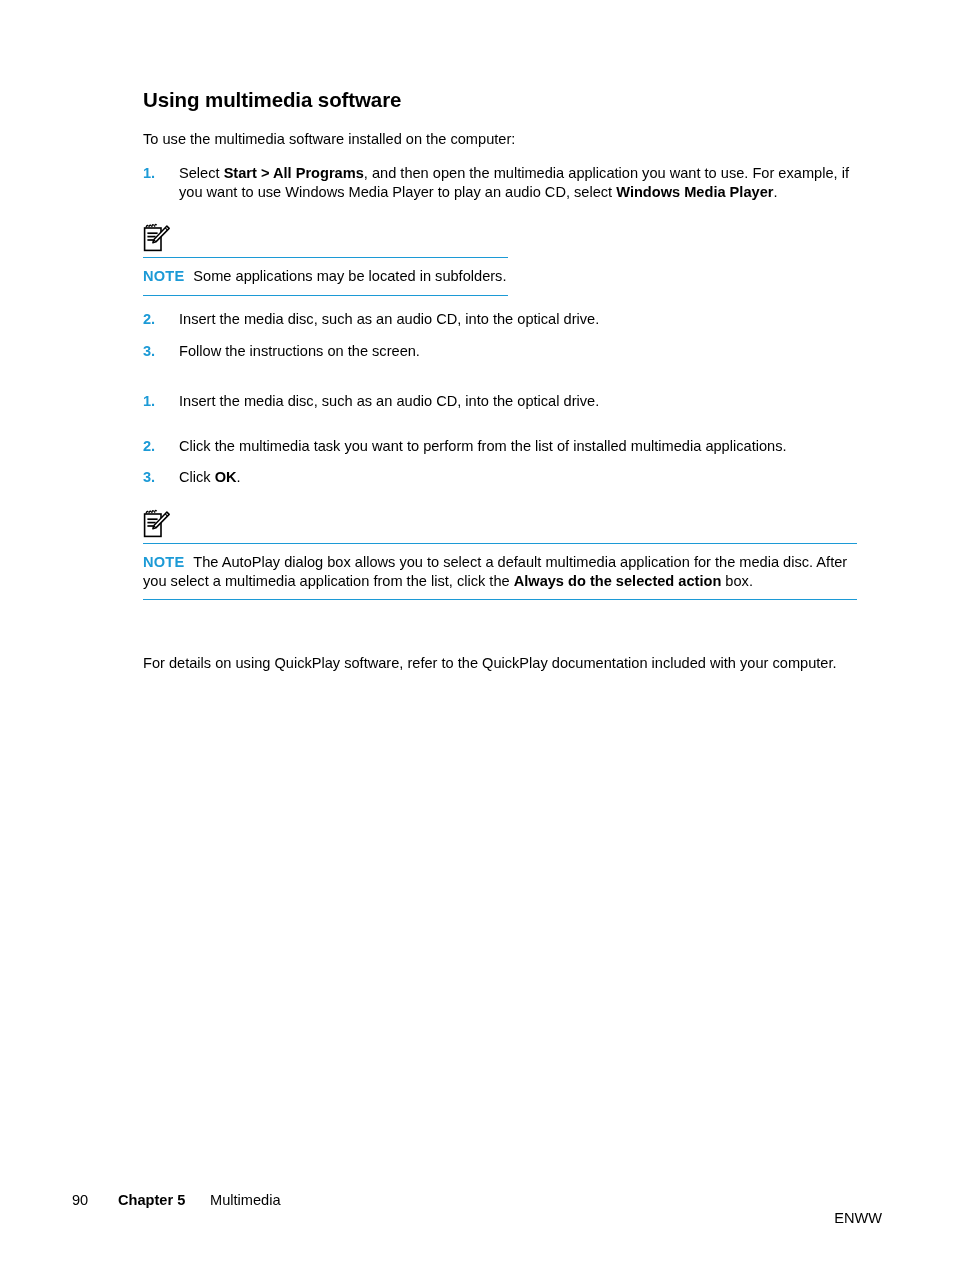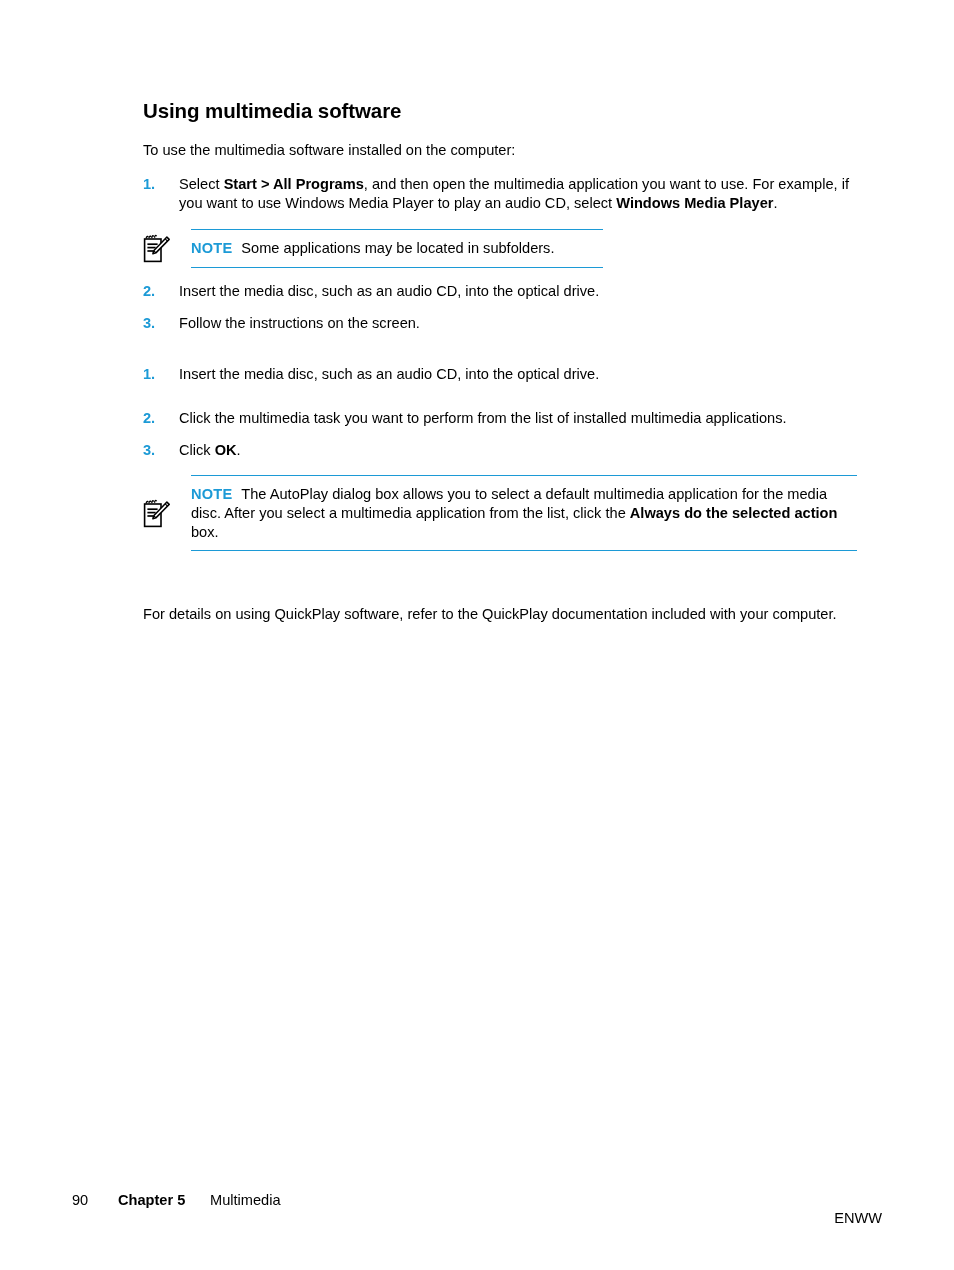--- a/index.html
+++ b/index.html
@@ -23,21 +23,20 @@
     height: 1270px;
     overflow: hidden;
   }
 
   
   .content {
     position: absolute;
     left: 143px;
     top: 88px;
     width: 714px;
-    margin-top: 11px;
   }
 
   h1.section-heading {
     font-size: 20.5px;
     font-weight: bold;
     letter-spacing: -0.1px;
     margin: 0;
     padding: 0;
     line-height: 1.2;
   }
@@ -82,21 +81,22 @@
   .or-line {
     font-size: 14.6px;
     line-height: 18.6px;
   }
 
   b, .b { font-weight: bold; }
 
   
   .note {
     display: flex;
-    align-items: center;
+    align-items: flex-start;
+    flex-direction: column;
   }
   .note-icon-wrap {
     flex: 0 0 auto;
     width: 48px;
     padding-top: 6px;
   }
   .note-body {
     flex: 1 1 auto;
     border-top: 1.6px solid #1C9AD6;
     border-bottom: 1.6px solid #1C9AD6;

